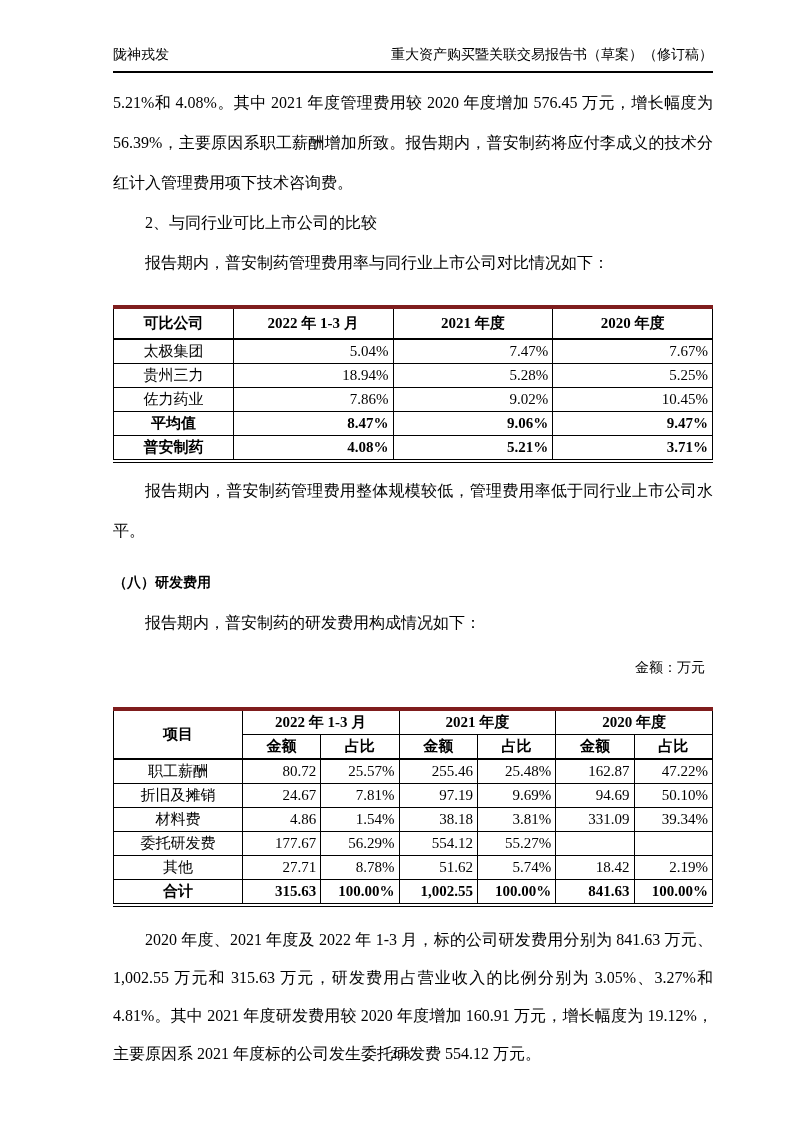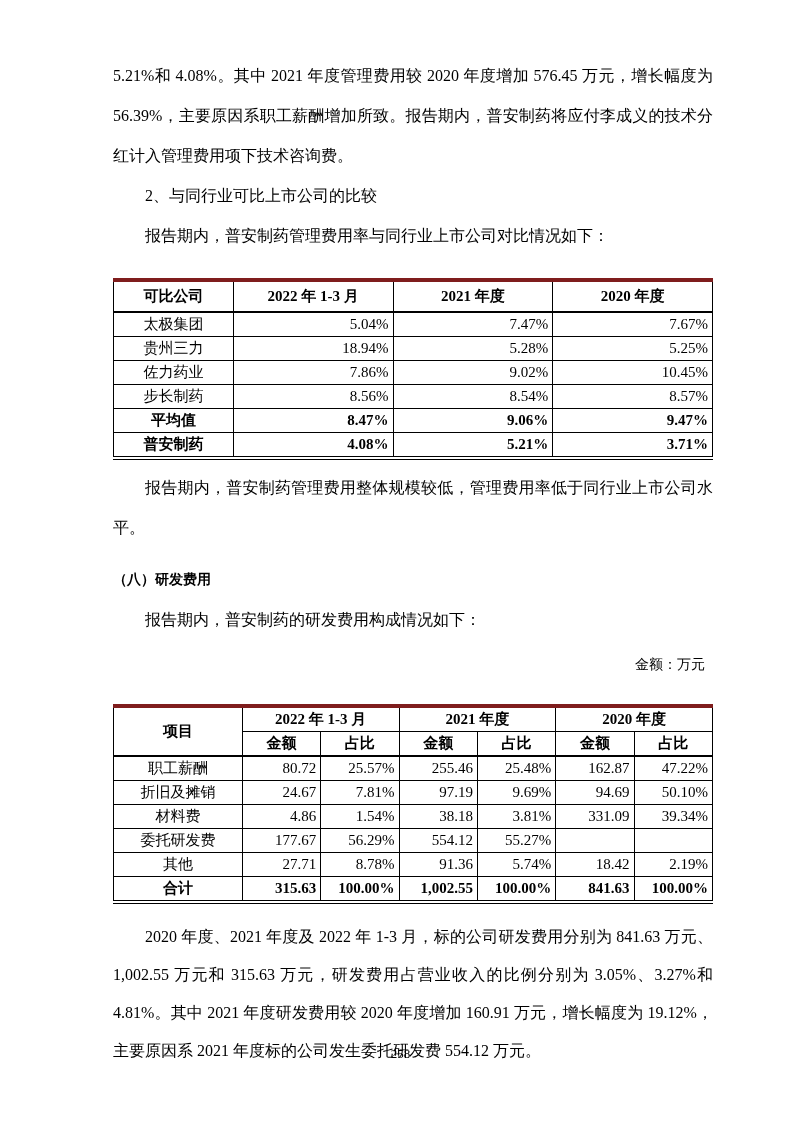--- a/index.html
+++ b/index.html
@@ -90,20 +90,24 @@
     text-align: center;
     font-size: 13px;
   }
 </style>
 </head>
 <body>
 
 <div class="page">
   <div class="content">
 
+    <div class="doc-header">
+      <span>陇神戎发</span>
+      <span>重大资产购买暨关联交易报告书（草案）（修订稿）</span>
+    </div>
 
     <p class="para p-intro">5.21%和 4.08%。其中 2021 年度管理费用较 2020 年度增加 576.45 万元，增长幅度为 56.39%，主要原因系职工薪酬增加所致。报告期内，普安制药将应付李成义的技术分红计入管理费用项下技术咨询费。</p>
 
     <p class="para indent">2、与同行业可比上市公司的比较</p>
 
     <p class="para indent">报告期内，普安制药管理费用率与同行业上市公司对比情况如下：</p>
 
     <table class="tbl tbl1">
       <thead>
         <tr>
@@ -130,26 +134,20 @@
             <td class="num">5.25%</td>
           </tr>
 
           <tr>
             <td class="name">佐力药业</td>
             <td class="num">7.86%</td>
             <td class="num">9.02%</td>
             <td class="num">10.45%</td>
           </tr>
 
-          <tr>
-            <td class="name">步长制药</td>
-            <td class="num">8.56%</td>
-            <td class="num">8.54%</td>
-            <td class="num">8.57%</td>
-          </tr>
 
           <tr class="row-bold">
             <td class="name">平均值</td>
             <td class="num">8.47%</td>
             <td class="num">9.06%</td>
             <td class="num">9.47%</td>
           </tr>
 
           <tr class="row-bold">
             <td class="name">普安制药</td>
@@ -224,21 +222,21 @@
             <td class="num">554.12</td>
             <td class="num">55.27%</td>
             <td class="num"></td>
             <td class="num"></td>
           </tr>
 
           <tr>
             <td class="name">其他</td>
             <td class="num">27.71</td>
             <td class="num">8.78%</td>
-            <td class="num">91.36</td>
+            <td class="num">51.62</td>
             <td class="num">5.74%</td>
             <td class="num">18.42</td>
             <td class="num">2.19%</td>
           </tr>
 
           <tr class="row-bold">
             <td class="name">合计</td>
             <td class="num">315.63</td>
             <td class="num">100.00%</td>
             <td class="num">1,002.55</td>

